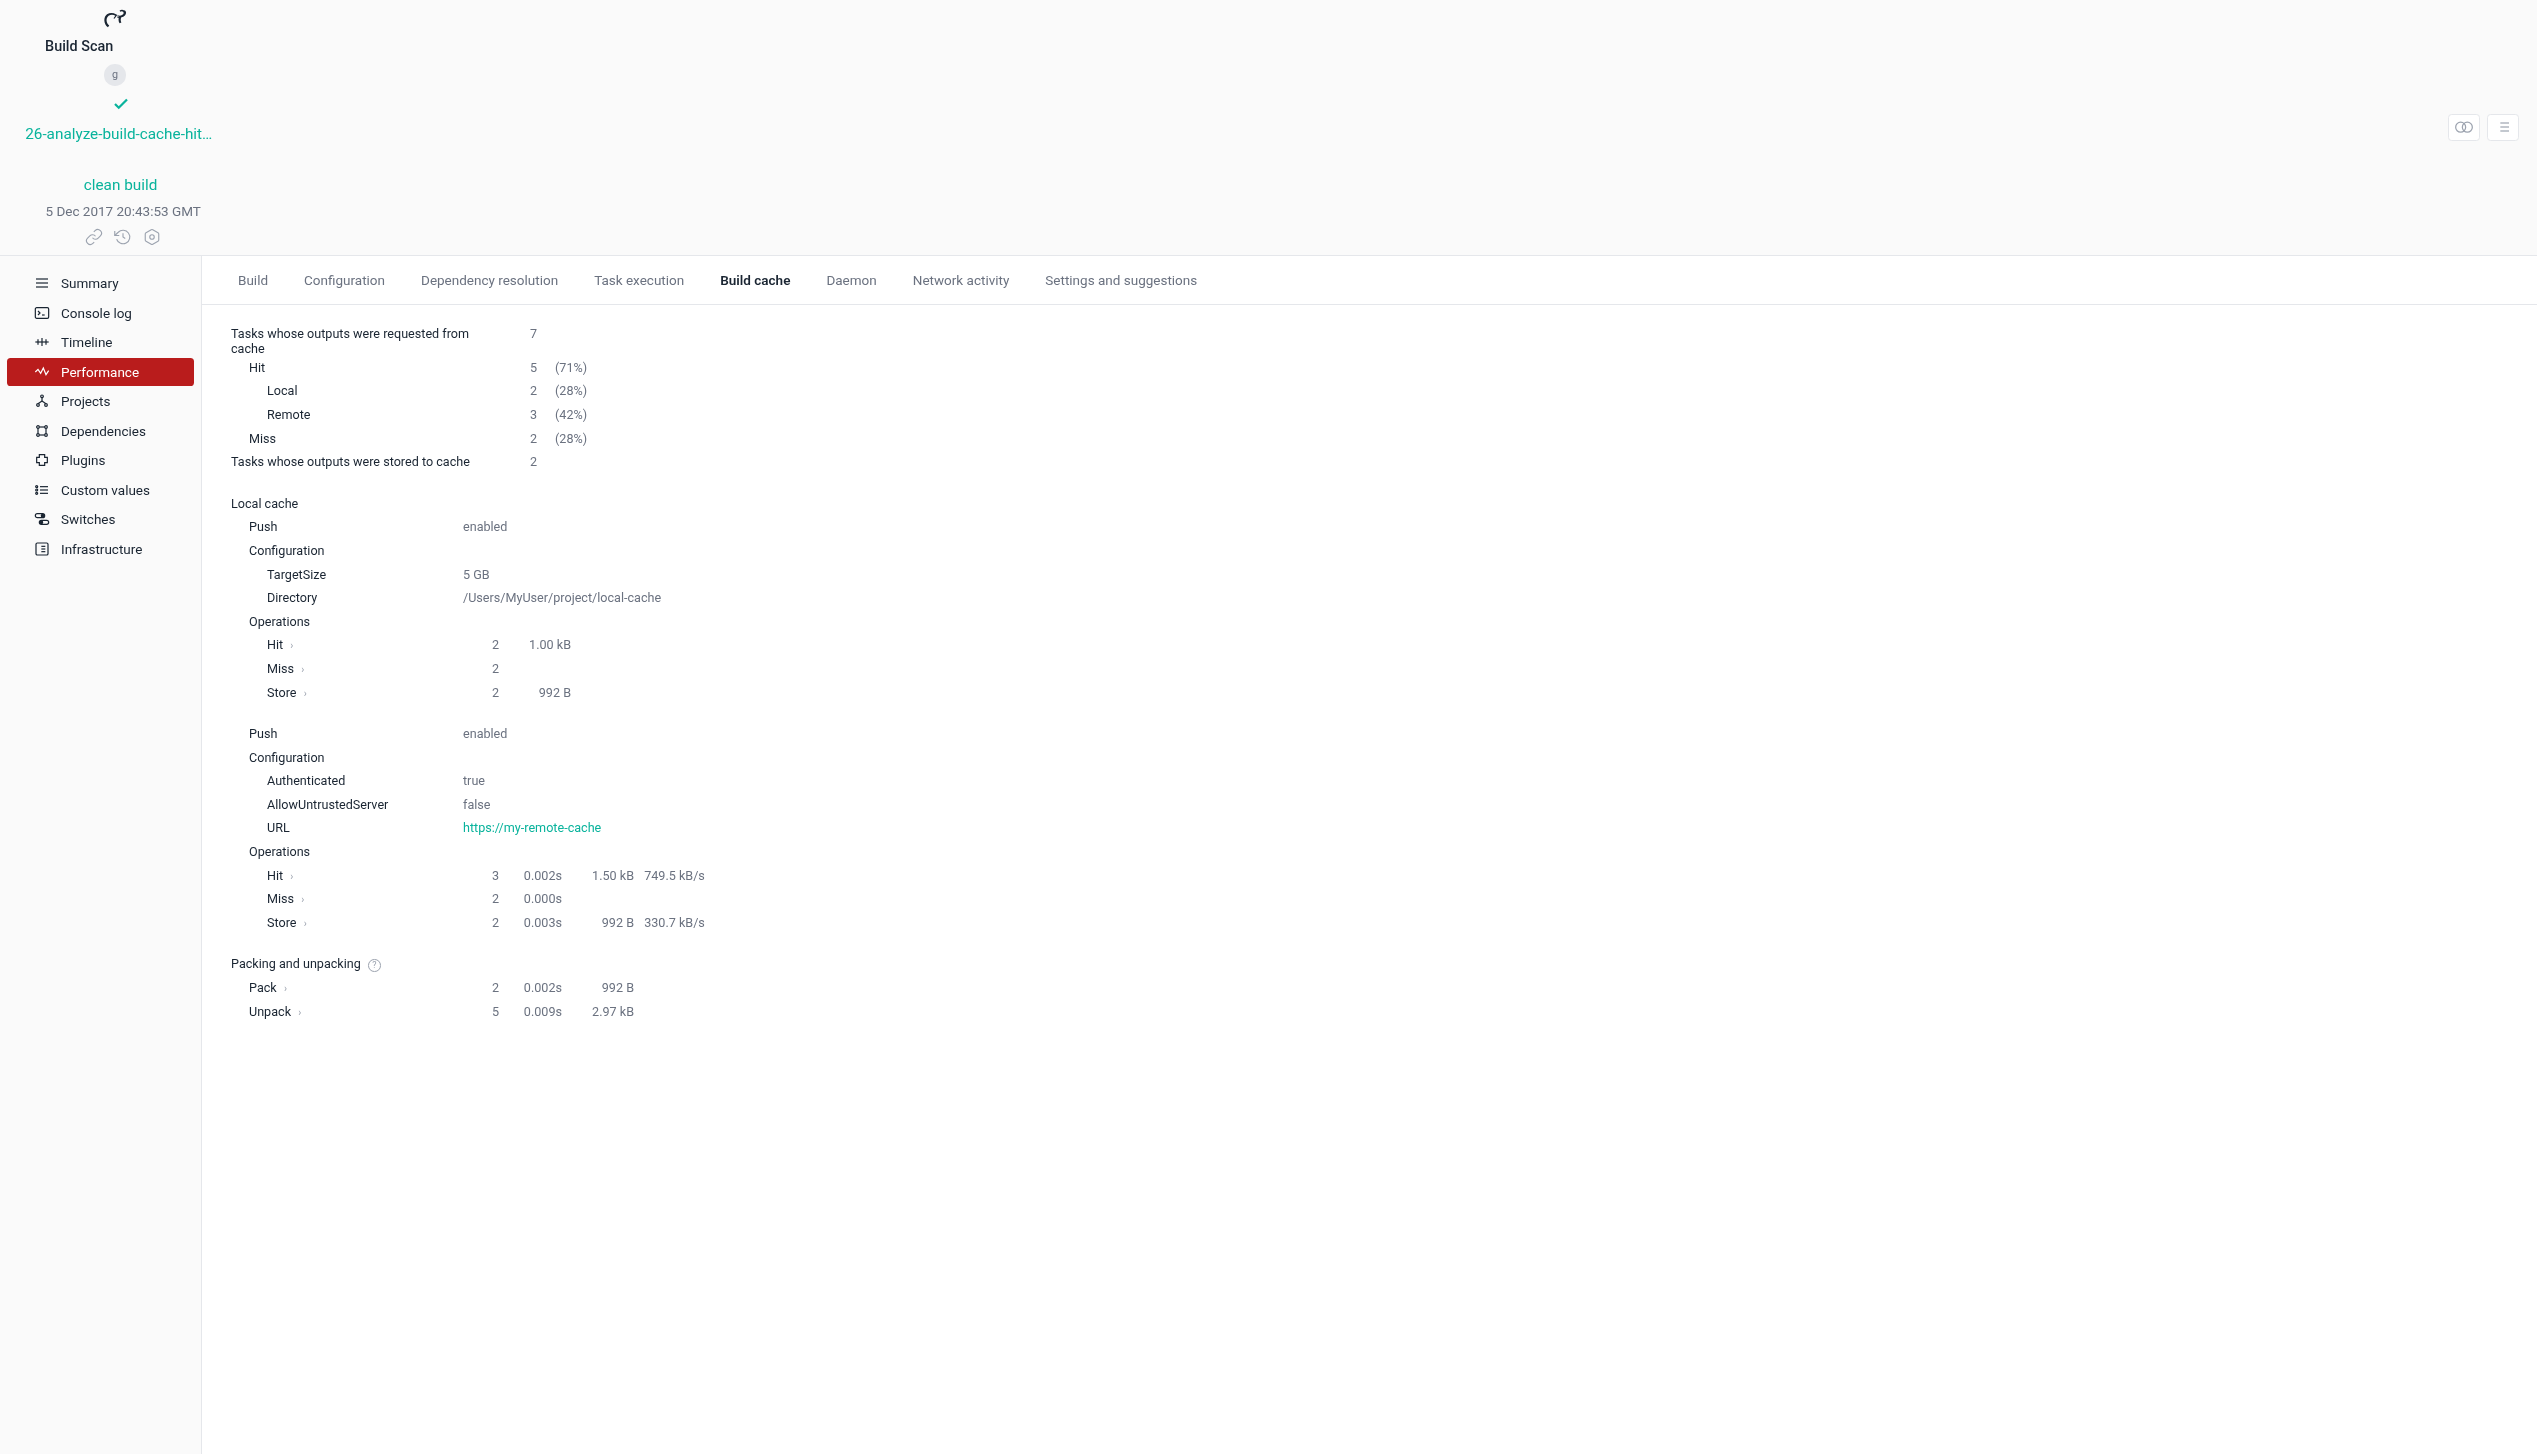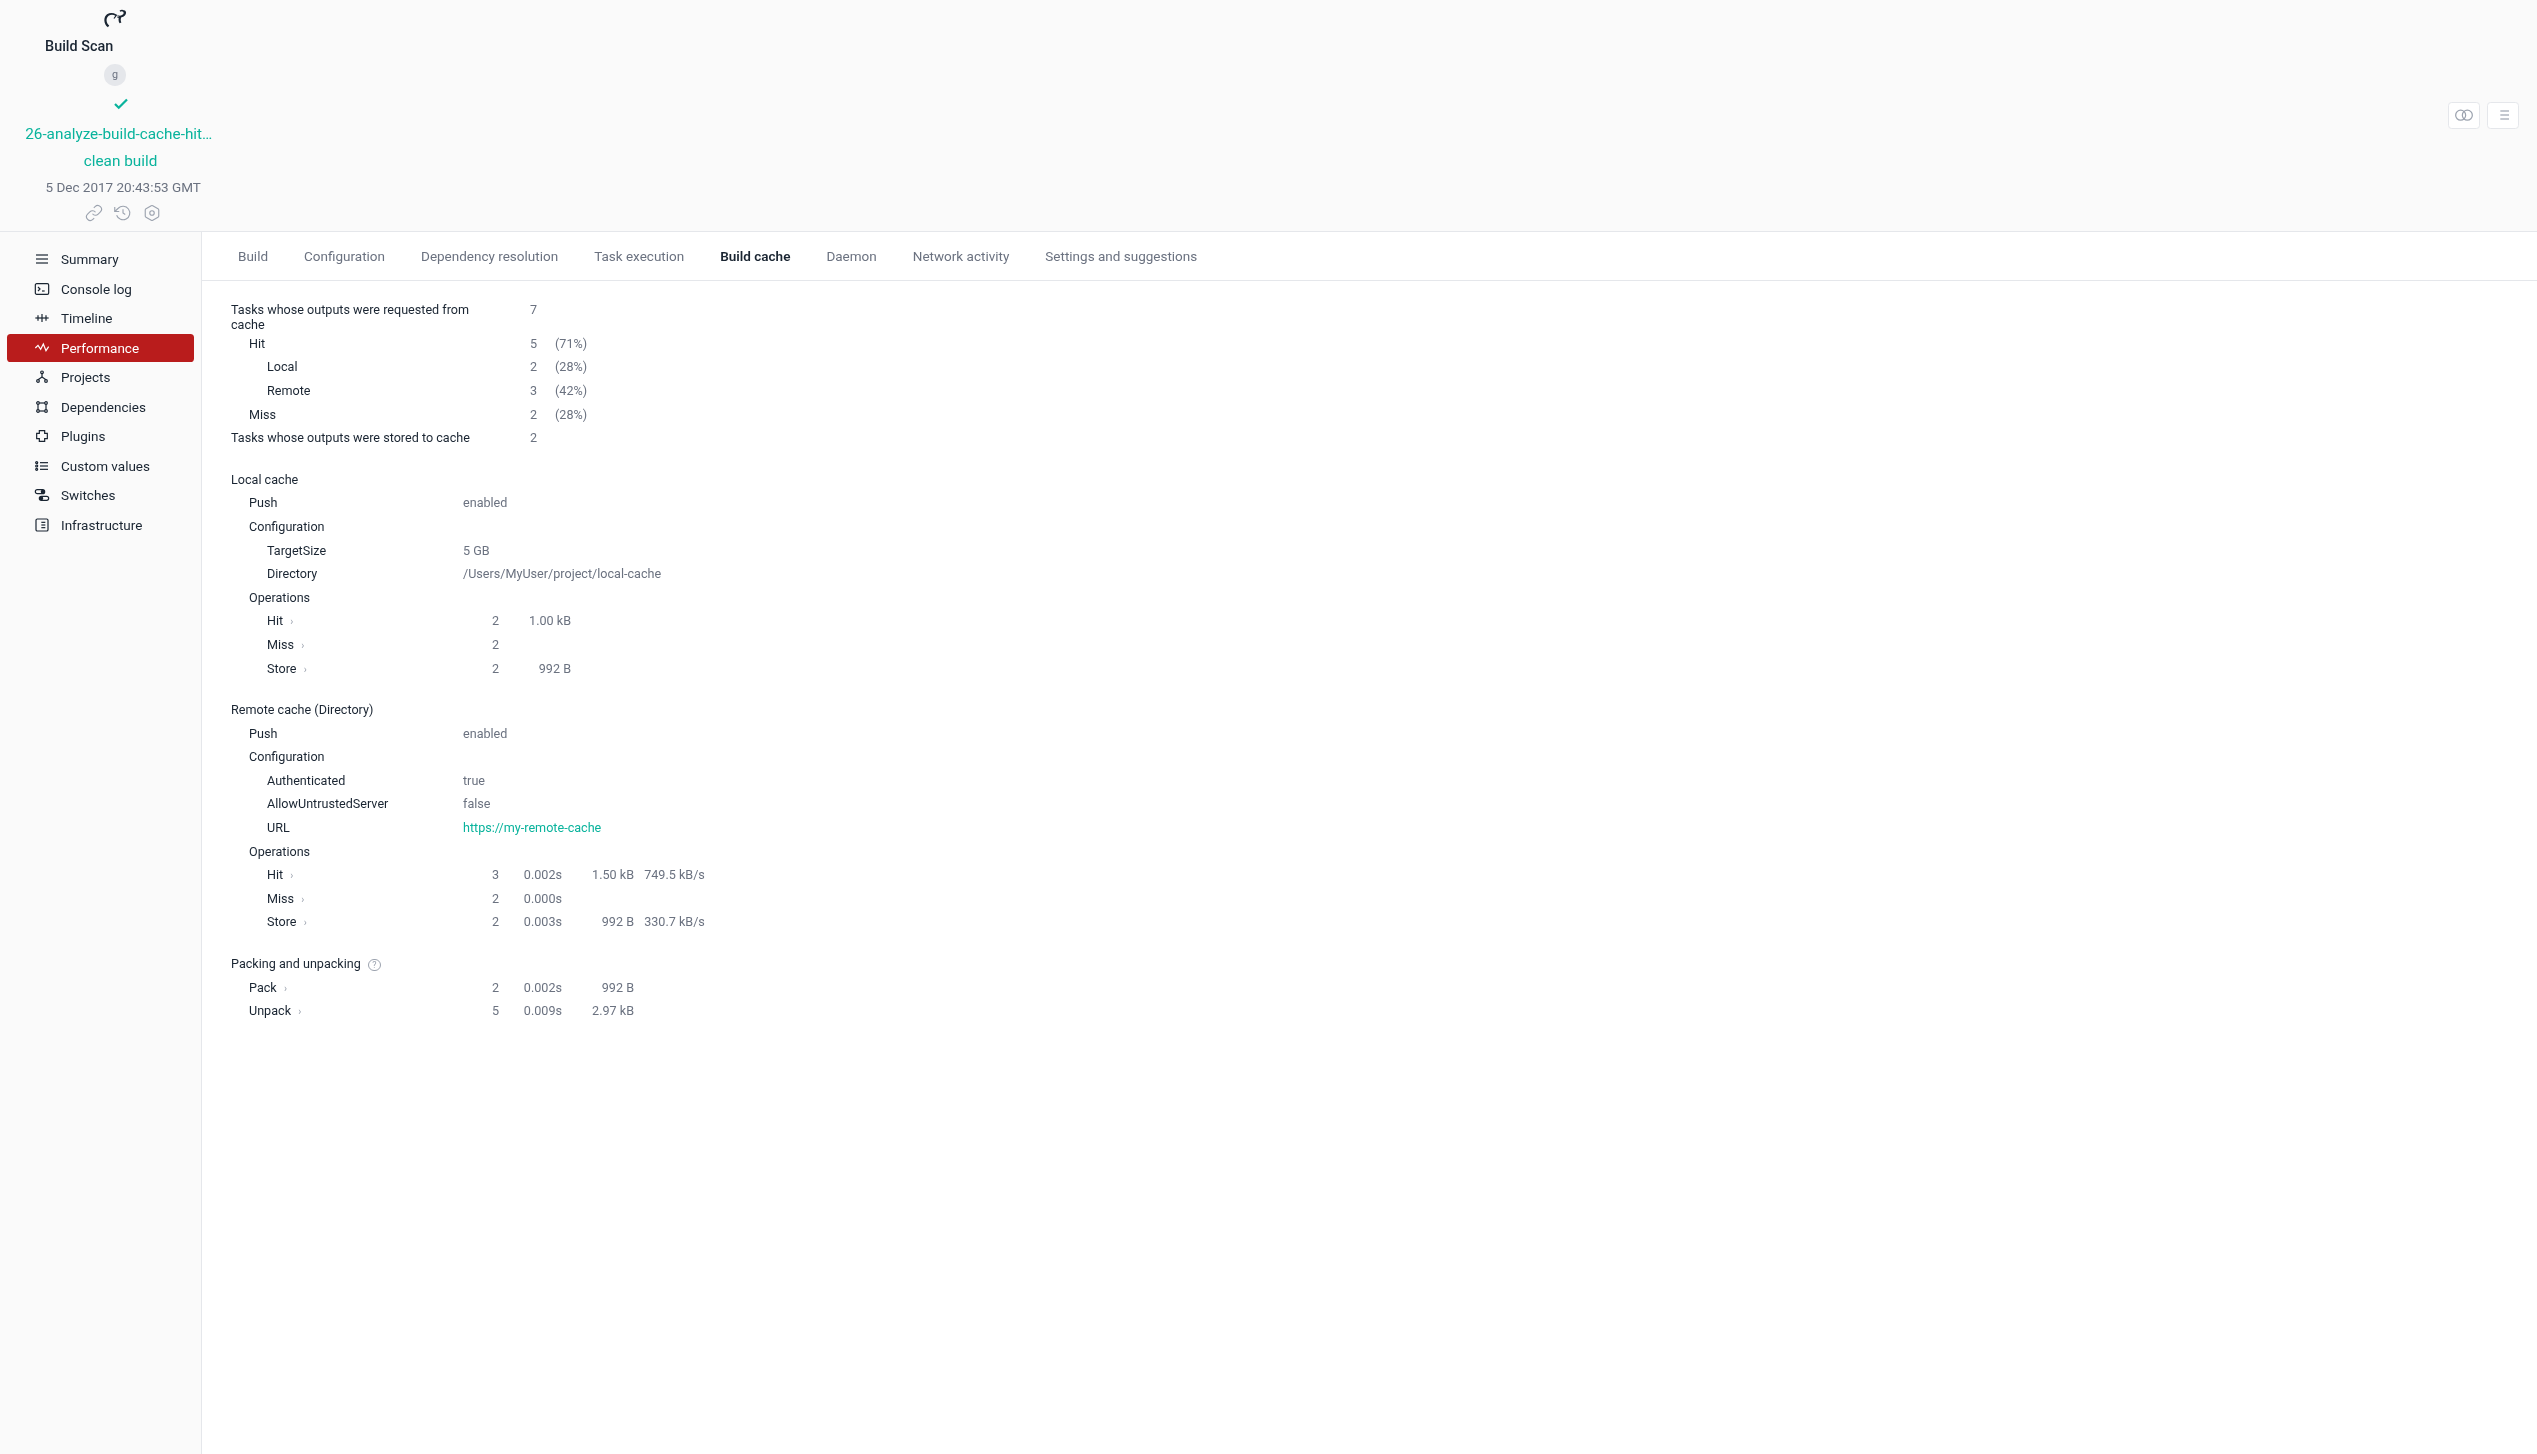--- a/index.html
+++ b/index.html
@@ -7,21 +7,21 @@
 .app { display: flex; flex-direction: column; height: 100vh; }
 
 
 .header { display: flex; align-items: center; padding: 9px 18px; border-bottom: 0.9px solid #e5e7eb; background: #fafafa; }
 .header-left { display: flex; align-items: center; gap: 9px; flex-direction: column; }
 .logo { width: 25px; height: 20px; }
 .header-title { font-size: 14.4px; font-weight: 500; color: #1a2532; margin-right: 72px; }
 .badge { width: 21.6px; height: 21.6px; border-radius: 50%; background: #e5e7eb; display: flex; align-items: center; justify-content: center; font-size: 10.8px; color: #6b7280; }
 .check { color: #09b39c; margin-left: 12.6px; }
 .project-name { color: #09b39c; font-size: 15.3px; margin-left: 7.2px; max-width: 225px; overflow: hidden; text-overflow: ellipsis; white-space: nowrap; }
-.subtitle { color: #09b39c; font-size: 15.3px; margin-left: 10.8px; }
+.subtitle { color: #09b39c; font-size: 15.3px; margin-left: 10.8px; margin-top: 24px; }
 .timestamp { color: #6b7280; font-size: 13.5px; margin-left: 16px; }
 .header-icons { display: flex; gap: 10.8px; margin-left: 16px; }
 .header-icon { width: 18px; height: 18px; color: #9ca3af; cursor: pointer; }
 .header-right { margin-left: auto; display: flex; gap: 7.2px; }
 .header-btn { width: 32px; height: 27px; border: 0.9px solid #e5e7eb; border-radius: 3.6px; background: #fff; display: flex; align-items: center; justify-content: center; cursor: pointer; color: #9ca3af; }
 
 
 .body { display: flex; flex: 1; overflow: hidden; }
 
 
@@ -314,23 +314,20 @@
           </div>
         <div class="row">
             <span class="label-short l2"><span>Store</span><span class="chev">›</span></span>
             <span class="valn">2</span>
             <span class="valn3">992 B</span>
           </div>
 
         <div class="section-gap"></div>
 
         <div class="row">
-            <span class="label-short l0">Remote cache (Directory)</span>
-          </div>
-        <div class="row">
             <span class="label-short l1">Push</span>
             <span class="val">enabled</span>
           </div>
         <div class="row">
             <span class="label-short l1">Configuration</span>
           </div>
         <div class="row">
             <span class="label-short l2">Authenticated</span>
             <span class="val">true</span>
           </div>

